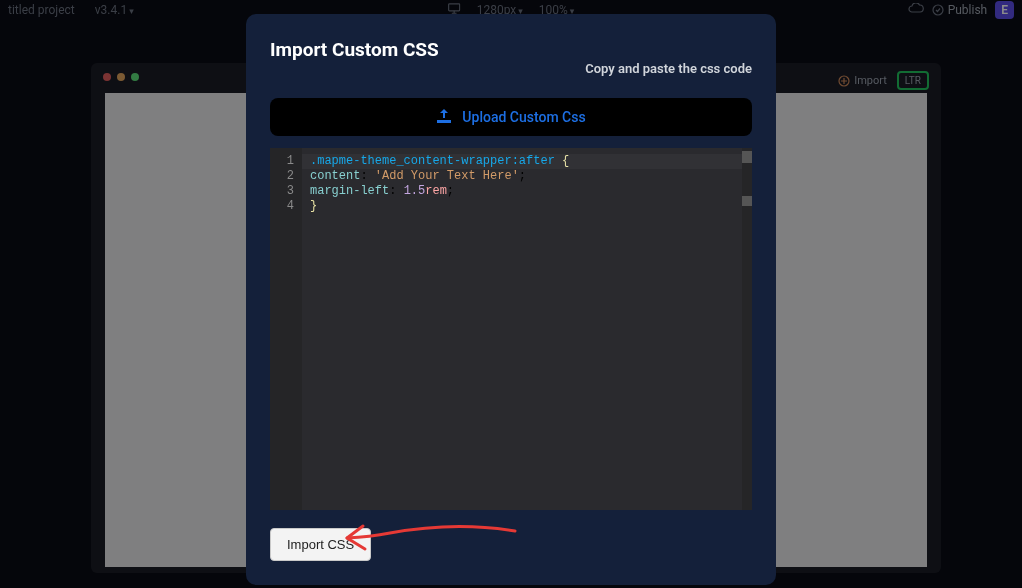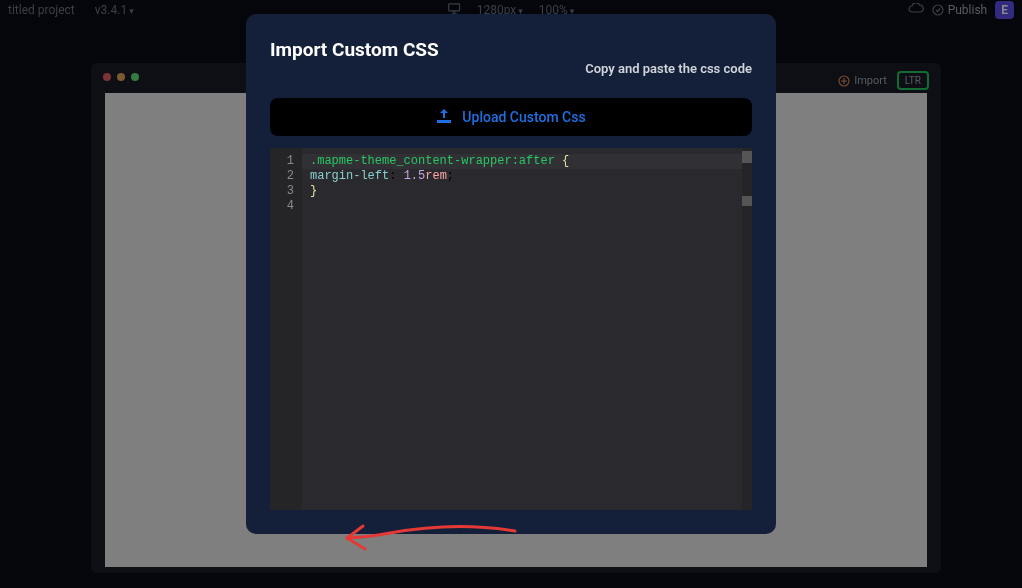--- a/index.html
+++ b/index.html
@@ -142,21 +142,21 @@
       padding: 6px 8px 6px 4px;
       line-height: 15px;
     }
     .code-area {
       flex: 1;
       padding: 6px 8px;
       line-height: 15px;
       position: relative;
     }
     .code-line { white-space: pre; }
-    .sel { color: #22c55e; }
+    .sel { color: #0ea5e9; }
     .brace { color: #e6e0a3; }
     .prop { color: #88d0d0; }
     .str { color: #d29b68; }
     .num { color: #c3a6e0; }
     .unit { color: #fca5a5; }
     .hl-line {
       position: absolute;
       left: 0; right: 0;
       top: 6px;
       height: 15px;
@@ -288,27 +288,31 @@
   <div class="editor">
     <div class="gutter">
       <div>1</div>
       <div>2</div>
       <div>3</div>
       <div>4</div>
     </div>
     <div class="code-area">
       <div class="hl-line"></div>
       <div class="code-line"><span class="sel">.mapme-theme_content-wrapper:after</span> <span class="brace">{</span></div>
+      <div class="code-line"><span class="prop">content</span>: <span class="str">'Add Your Text Here'</span>;</div>
       <div class="code-line"><span class="prop">margin-left</span>: <span class="num">1.5</span><span class="unit">rem</span>;</div>
       <div class="code-line"><span class="brace">}</span></div>
     </div>
     <div class="scrolltrack">
       <div class="scrollthumb"></div>
       <div class="scrollthumb b2"></div>
     </div>
   </div>
 
+  <div class="modal-footer">
+    <button class="import-btn">Import CSS</button>
+  </div>
 </div>
 
 <svg class="arrow-svg" width="190" height="50">
   <path d="M 180 22 Q 120 12, 55 24 Q 35 28, 12 29" stroke="#e53935" stroke-width="3" fill="none" stroke-linecap="round"></path>
   <path d="M 12 29 L 28 17 M 12 29 L 30 40" stroke="#e53935" stroke-width="3" fill="none" stroke-linecap="round"></path>
 </svg>
 
 </body></html>

